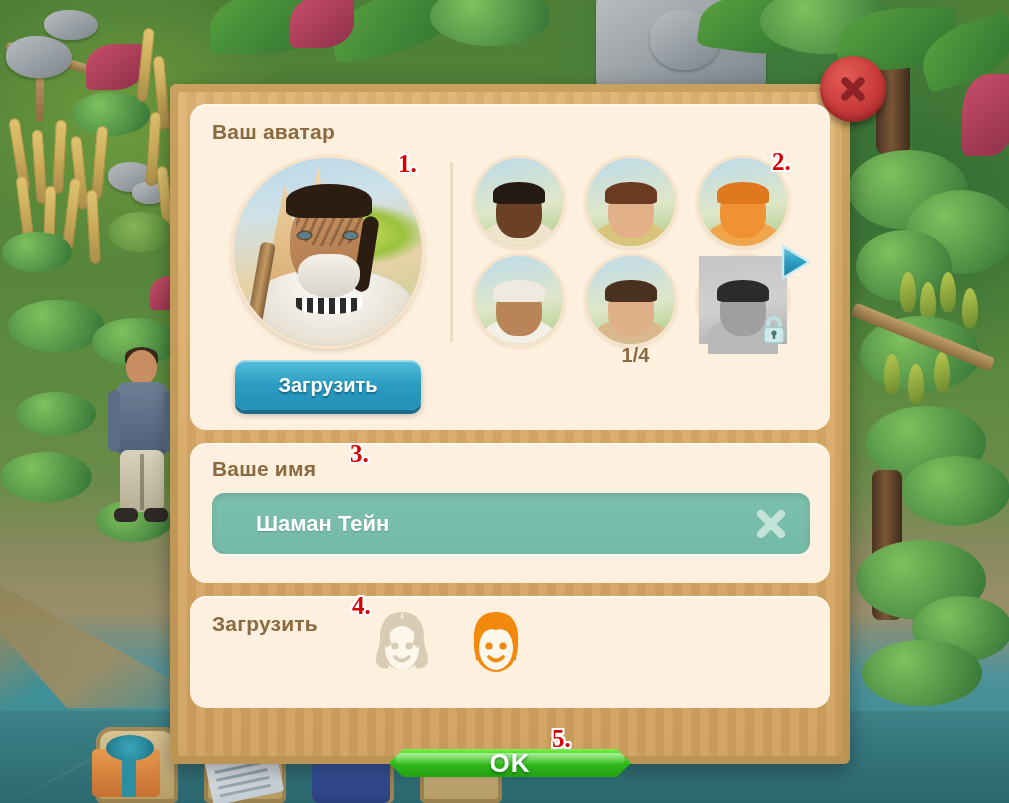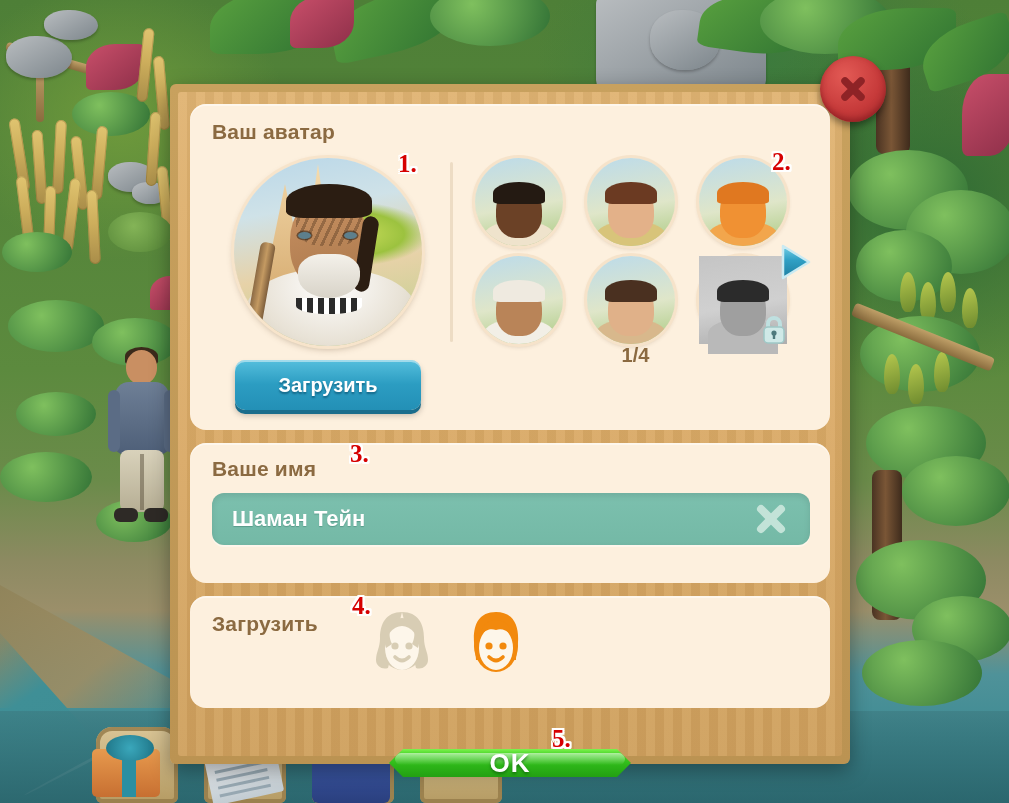--- a/index.html
+++ b/index.html
@@ -225,26 +225,26 @@
   }
   .page-label {
     text-align: center; margin-top: 0; margin-left: -4px;
     color: #8b6a41; font-size: 20px; font-weight: bold;
   }
 
   
   #name-panel { height: 140px; margin-top: 13px; padding: 14px 20px 0 22px; }
   .name-input-wrap { position: relative; margin-top: 12px; }
   .name-input {
-    width: 100%; height: 52px;
+    width: 100%; height: 61px;
     border-radius: 12px; border: none;
     background: linear-gradient(180deg, #7cc0ae 0%, #74b9a6 100%);
     box-shadow: inset 0 3px 6px rgba(0,0,0,.10), 0 2px 0 rgba(255,255,255,.4);
     color: #ffffff; font-size: 22px; font-weight: bold;
-    padding: 0 64px 0 20px;
+    padding: 0 64px 0 44px;
     font-family: "Liberation Sans", sans-serif;
     text-shadow: 0 1px 1px rgba(20,80,70,.3);
   }
   .clear-x {
     position: absolute; right: 20px; top: 50%; transform: translateY(-50%);
     width: 38px; height: 38px; cursor: pointer;
   }
 
   
   #char-panel { height: 112px; margin-top: 13px; padding: 16px 20px 0 22px; display:flex; align-items:flex-start; }

